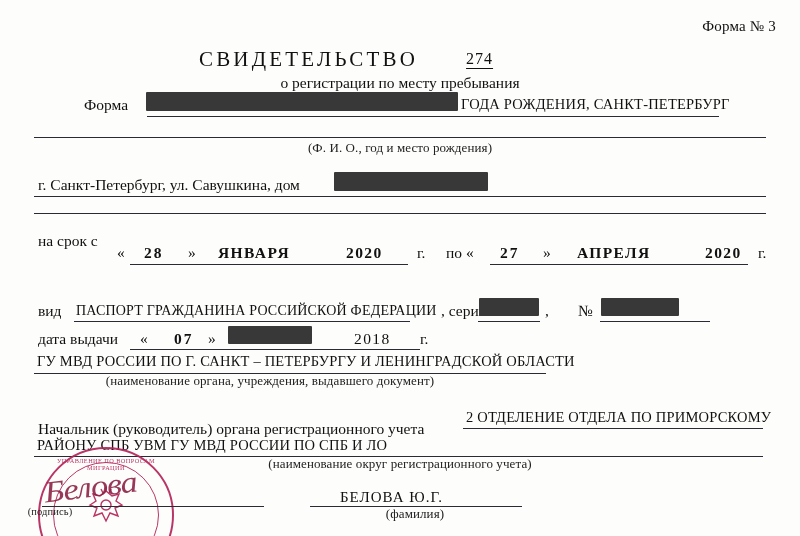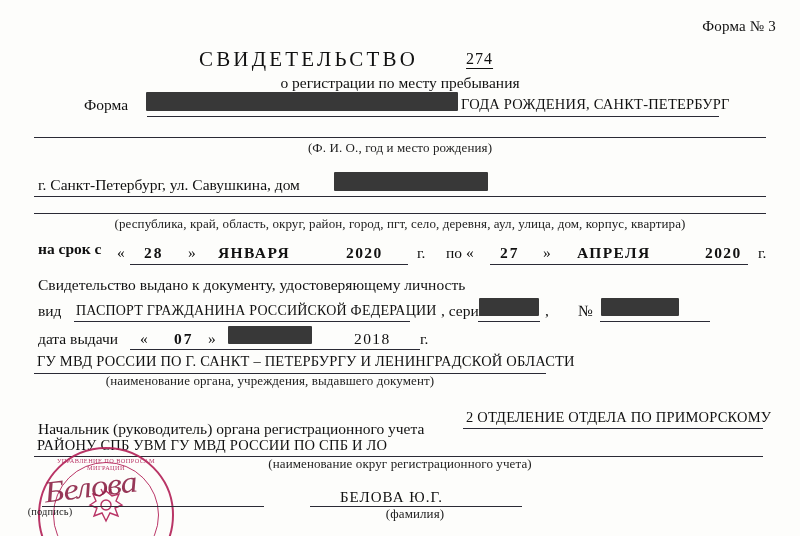--- a/index.html
+++ b/index.html
@@ -162,39 +162,37 @@
   <div class="rule" style="left:147px; top:116px; width:572px;"></div>
 
   <div class="rule" style="left:34px; top:137px; width:732px;"></div>
   <div class="caption" style="top:140px;">(Ф. И. О., год и место рождения)</div>
 
 
   <div class="row" style="left:38px; top:176px;">г. Санкт-Петербург, ул. Савушкина, дом</div>
   <div class="redact" style="left:334px; top:172px; width:154px; height:19px;"></div>
   <div class="rule" style="left:34px; top:196px; width:732px;"></div>
   <div class="rule" style="left:34px; top:213px; width:732px;"></div>
-  <div class="caption" style="top:216px;">(республика, край, область, округ, район, город, пгт, село, деревня, аул, улица, дом, корпус, квартира)</div>
-
-  <div class="row" style="left:38px; top:240px;font-weight:bold;">на срок с</div>
+
+  <div class="row" style="left:38px; top:232px;">на срок с</div>
   <div class="row" style="left:117px; top:244px;">«</div>
   <div class="row spaced" style="left:144px; top:244px; font-weight:bold; letter-spacing:2px;">28</div>
   <div class="row" style="left:188px; top:244px;">»</div>
   <div class="row spaced" style="left:218px; top:244px; font-weight:bold;">ЯНВАРЯ</div>
   <div class="row spaced" style="left:346px; top:244px; font-weight:bold;">2020</div>
   <div class="row" style="left:417px; top:244px;">г.</div>
   <div class="row" style="left:446px; top:244px;">по «</div>
   <div class="row spaced" style="left:500px; top:244px; font-weight:bold; letter-spacing:2px;">27</div>
   <div class="row" style="left:543px; top:244px;">»</div>
   <div class="row spaced" style="left:577px; top:244px; font-weight:bold;">АПРЕЛЯ</div>
   <div class="row spaced" style="left:705px; top:244px; font-weight:bold;">2020</div>
   <div class="row" style="left:758px; top:244px;">г.</div>
   <div class="rule" style="left:130px; top:264px; width:278px;"></div>
   <div class="rule" style="left:490px; top:264px; width:258px;"></div>
 
-  <div class="row" style="left:38px; top:276px;">Свидетельство выдано к документу, удостоверяющему личность</div>
 
   <div class="row" style="left:38px; top:302px;">вид</div>
   <div class="row" style="left:76px; top:303px; font-size:14px; letter-spacing:0.2px;">ПАСПОРТ ГРАЖДАНИНА РОССИЙСКОЙ ФЕДЕРАЦИИ</div>
   <div class="row" style="left:416px; top:302px;padding-left:25px;">, серия</div>
   <div class="redact" style="left:479px; top:298px; width:60px; height:18px;"></div>
   <div class="row" style="left:545px; top:302px;">,</div>
   <div class="row" style="left:578px; top:302px;">№</div>
   <div class="redact" style="left:601px; top:298px; width:78px; height:18px;"></div>
   <div class="rule" style="left:74px; top:321px; width:336px;"></div>
   <div class="rule" style="left:478px; top:321px; width:62px;"></div>

